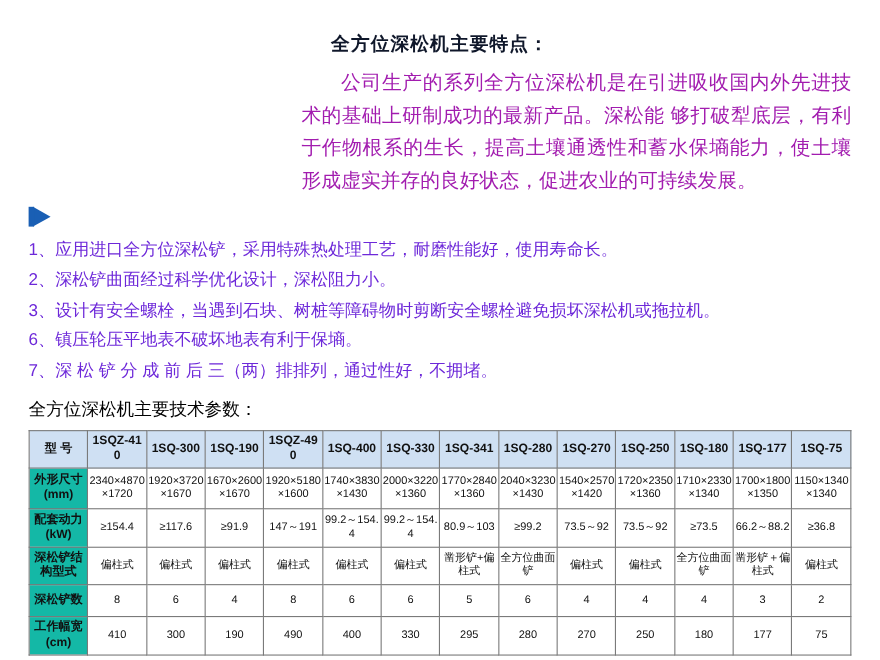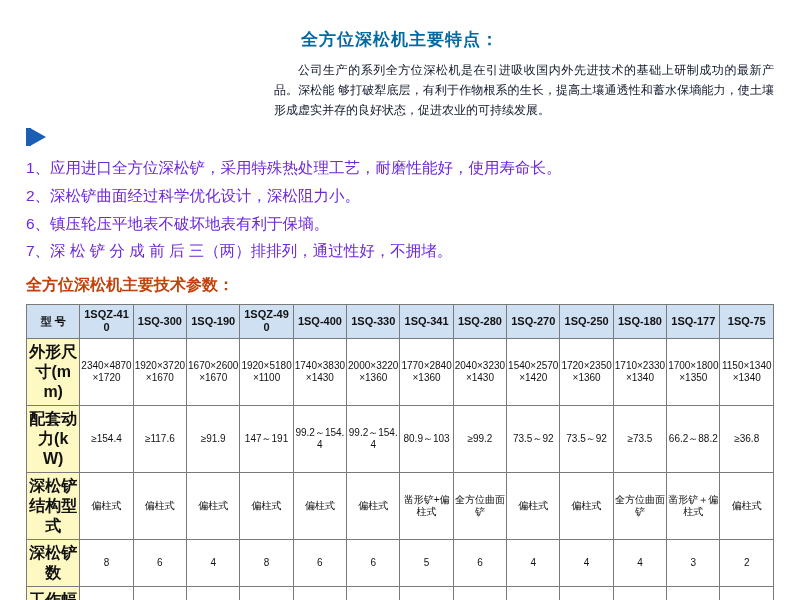--- a/index.html
+++ b/index.html
@@ -17,29 +17,29 @@
   }
   .page {
     position: relative;
     width: 800px;
     height: 600px;
     box-sizing: border-box;
     padding: 22px 26px 10px 26px;
   }
   .main-title {
     text-align: center;
-    color: #0369a1;
+    color: #0f172a;
     font-weight: bold;
     font-size: 17px;
     letter-spacing: 1px;
     margin: 6px 0 10px 0;
   }
   .intro {
-    color: #0f172a;
-    font-size: 12px;
+    color: #a21caf;
+    font-size: 18px;
     line-height: 1.65;
     text-align: justify;
     margin: 0 0 8px 0;
     padding-left: 248px;
     text-indent: 2em;
   }
   .model-row {
     display: flex;
     align-items: center;
     gap: 8px;
@@ -73,22 +73,22 @@
     padding: 0;
     list-style: none;
   }
   .feature-item {
     color: #6d28d9;
     font-size: 15.5px;
     line-height: 1.78;
     white-space: nowrap;
   }
   .spec-title {
-    color: #c2410c;
-    font-weight: bold;
+    color: #000000;
+    font-weight: normal;
     font-size: 16px;
     margin: 10px 0 8px 0;
   }
   table.spec {
     border-collapse: collapse;
     width: 748px;
     table-layout: fixed;
     font-size: 10px;
     color: #111111;
   }
@@ -103,23 +103,23 @@
   table.spec thead th {
     background: #cfe0f3;
     font-weight: bold;
     font-size: 11px;
     height: 22px;
   }
   table.spec thead th.rowhead {
     font-weight: bold;
   }
   table.spec td.rowhead {
-    background: #fef9c3;
-    font-weight: bold;
-    font-size: 16px;
+    background: #14b8a6;
+    font-weight: bold;
+    font-size: 11px;
     width: 84px;
   }
   table.spec tbody tr.tall td {
     height: 30px;
   }
   table.spec tbody tr td {
     height: 22px;
   }
   .small-cell {
     font-size: 10px;
@@ -135,20 +135,21 @@
 
   <p class="intro">公司生产的系列全方位深松机是在引进吸收国内外先进技术的基础上研制成功的最新产品。深松能 够打破犁底层，有利于作物根系的生长，提高土壤通透性和蓄水保墒能力，使土壤形成虚实并存的良好状态，促进农业的可持续发展。</p>
 
   <div class="model-row">
     <span class="blue-arrow"></span>
   </div>
 
   <ul class="feature-list">
     <li class="feature-item">1、应用进口全方位深松铲，采用特殊热处理工艺，耐磨性能好，使用寿命长。</li>
     <li class="feature-item">2、深松铲曲面经过科学优化设计，深松阻力小。</li>
+    <li class="feature-item">3、设计有安全螺栓，当遇到石块、树桩等障碍物时剪断安全螺栓避免损坏深松机或拖拉机。</li>
     <li class="feature-item">6、镇压轮压平地表不破坏地表有利于保墒。</li>
     <li class="feature-item">7、深 松 铲 分 成 前 后 三（两）排排列，通过性好，不拥堵。</li>
   </ul>
 
   <h2 class="spec-title">全方位深松机主要技术参数：</h2>
 
   <table class="spec">
     <thead>
       <tr>
         <th class="rowhead">型 号</th>
@@ -166,21 +167,21 @@
         <th>1SQ-177</th>
         <th>1SQ-75</th>
       </tr>
     </thead>
     <tbody>
       <tr class="tall">
         <td class="rowhead">外形尺寸(mm)</td>
         <td class="small-cell">2340×4870×1720</td>
         <td class="small-cell">1920×3720×1670</td>
         <td class="small-cell">1670×2600×1670</td>
-        <td class="small-cell">1920×5180×1100</td>
+        <td class="small-cell">1920×5180×1600</td>
         <td class="small-cell">1740×3830×1430</td>
         <td class="small-cell">2000×3220×1360</td>
         <td class="small-cell">1770×2840×1360</td>
         <td class="small-cell">2040×3230×1430</td>
         <td class="small-cell">1540×2570×1420</td>
         <td class="small-cell">1720×2350×1360</td>
         <td class="small-cell">1710×2330×1340</td>
         <td class="small-cell">1700×1800×1350</td>
         <td class="small-cell">1150×1340×1340</td>
       </tr>

